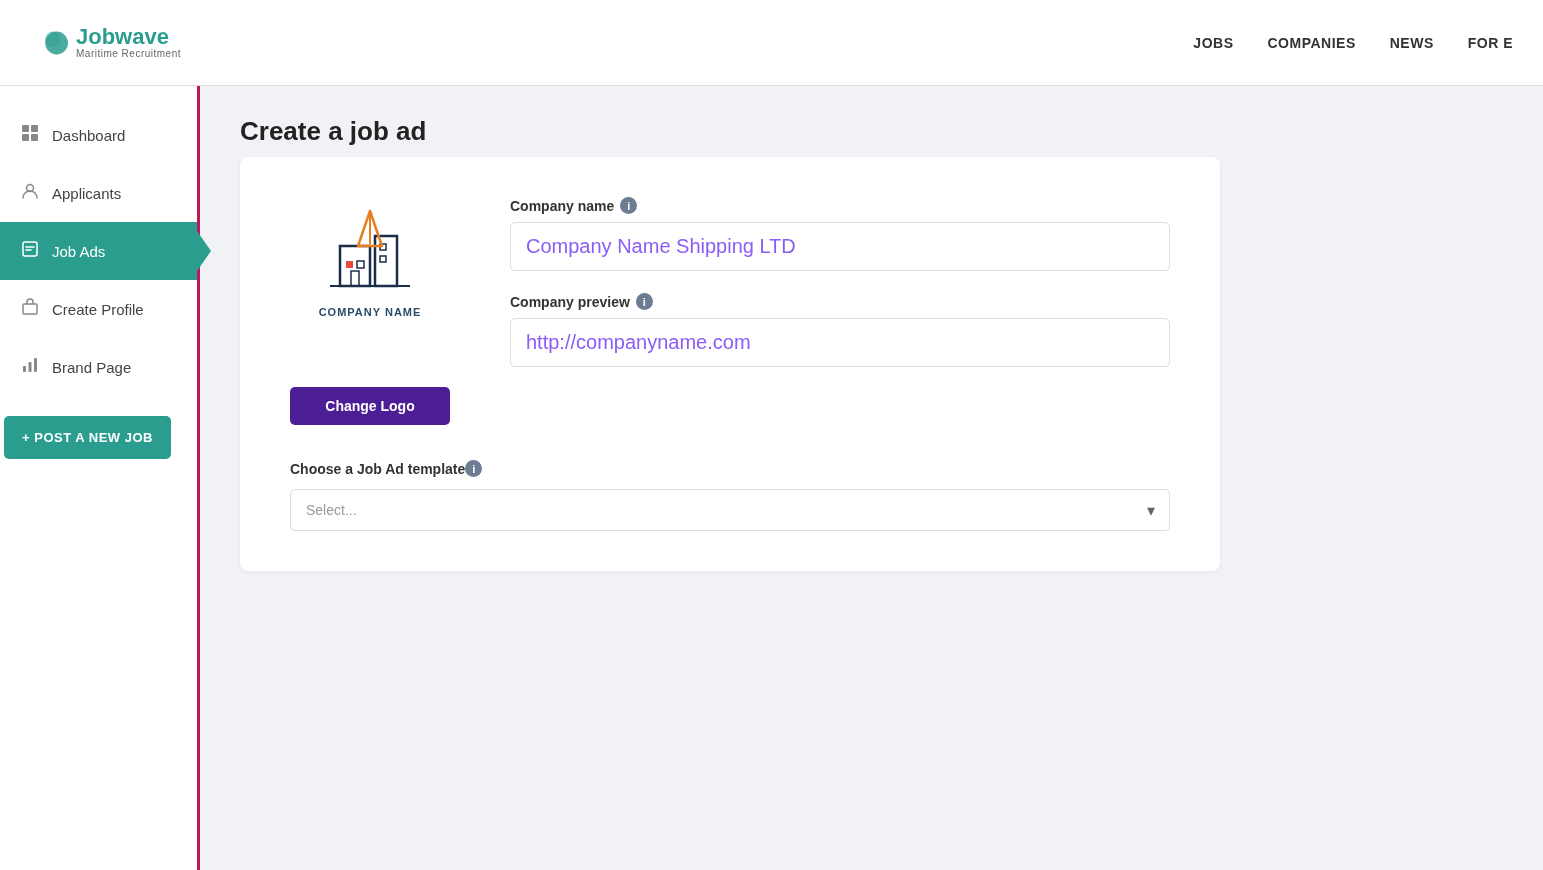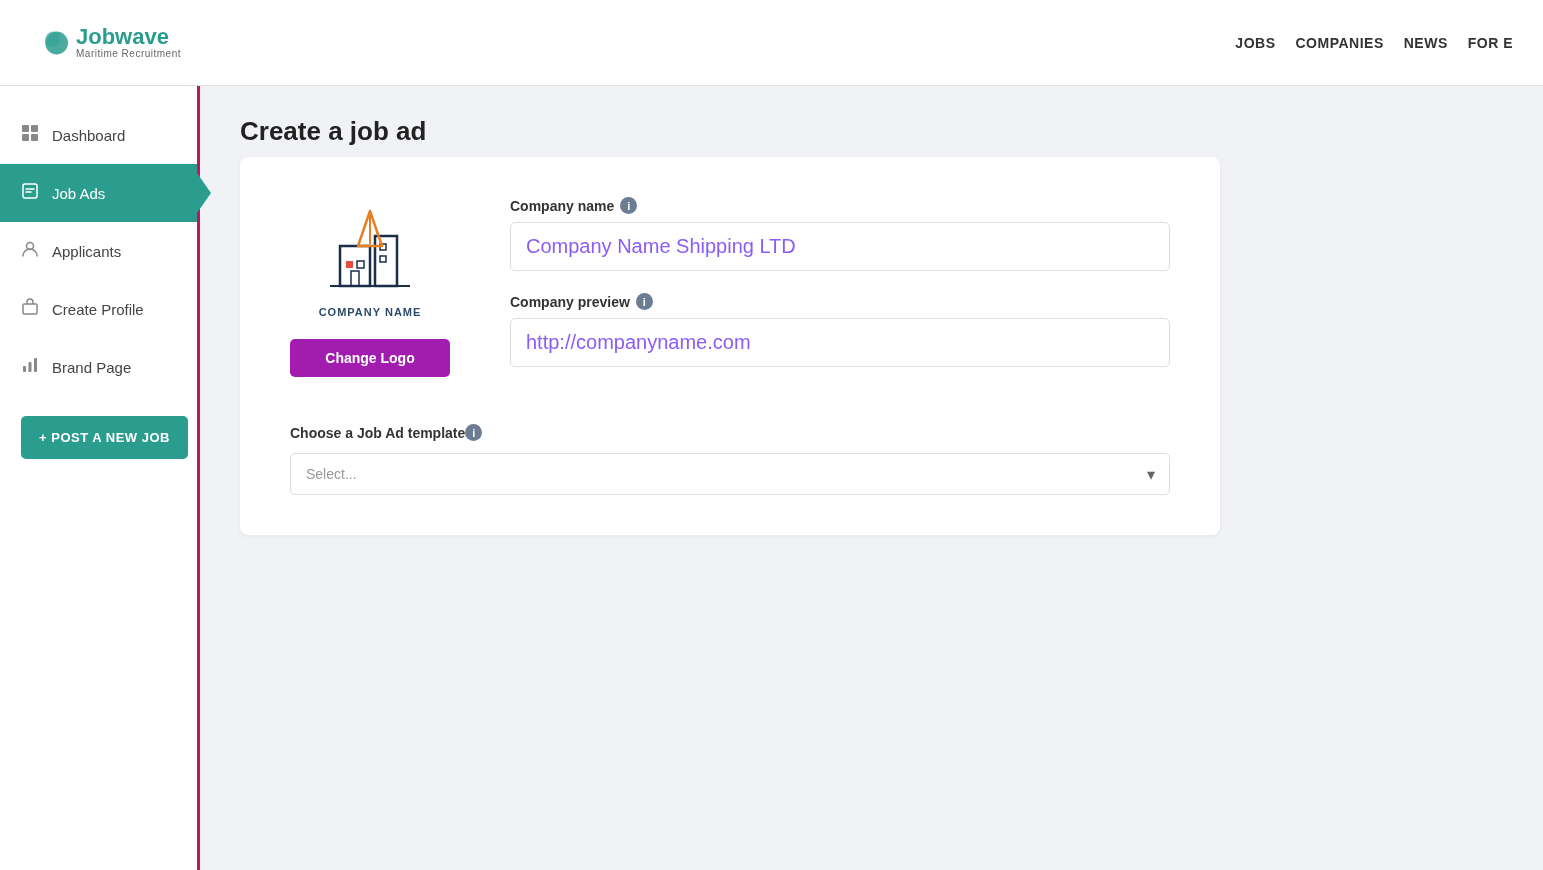--- a/index.html
+++ b/index.html
@@ -38,21 +38,21 @@
       color: #666;
       letter-spacing: 0.5px;
     }
     .logo-icon {
       width: 38px;
       height: 38px;
     }
     .nav-links {
       margin-left: auto;
       display: flex;
-      gap: 20px;
+      gap: 34px;
       align-items: center;
     }
     .nav-link {
       font-size: 14px;
       font-weight: 600;
       color: #333;
       text-decoration: none;
       letter-spacing: 0.5px;
       cursor: pointer;
     }
@@ -98,21 +98,21 @@
       border-left: 14px solid #2a9d8f;
       z-index: 5;
     }
     .sidebar-icon {
       font-size: 16px;
       width: 20px;
       text-align: center;
     }
 
     .post-job-btn {
-      margin: 20px 21px;
+      margin: 20px 4px;
       background: #2a9d8f;
       color: #fff;
       border: none;
       border-radius: 5px;
       padding: 14px 10px;
       font-size: 13px;
       font-weight: 700;
       cursor: pointer;
       width: calc(100% - 30px);
       letter-spacing: 0.5px;
@@ -173,29 +173,30 @@
 
     .company-logo-label {
       font-size: 11px;
       font-weight: 700;
       color: #2a4a6b;
       letter-spacing: 1px;
       margin-top: 5px;
     }
 
     .change-logo-btn {
-      background: #a21caf;
+      background: #4c1d95;
       color: #fff;
       border: none;
       border-radius: 5px;
       padding: 11px 22px;
       font-size: 14px;
       font-weight: 600;
       cursor: pointer;
       width: 100%;
+      margin-top: 48px;
     }
 
     .company-fields {
       flex: 1;
     }
 
     .field-group {
       margin-bottom: 22px;
     }
 
@@ -305,37 +306,37 @@
       <span class="sidebar-icon">
         <svg width="18" height="18" viewBox="0 0 18 18" fill="none">
             <rect x="1" y="1" width="7" height="7" rx="1" fill="#888"></rect>
             <rect x="10" y="1" width="7" height="7" rx="1" fill="#888"></rect>
             <rect x="1" y="10" width="7" height="7" rx="1" fill="#888"></rect>
             <rect x="10" y="10" width="7" height="7" rx="1" fill="#888"></rect>
           </svg>
       </span>
       <span class="sidebar-label">Dashboard</span>
     </div>
+    <div class="sidebar-item">
+      <span class="sidebar-icon">
+        <svg width="18" height="18" viewBox="0 0 18 18" fill="none">
+            <circle cx="9" cy="6" r="3.5" stroke="#888" stroke-width="1.5"></circle>
+            <path d="M2 16c0-3.866 3.134-7 7-7s7 3.134 7 7" stroke="#888" stroke-width="1.5" stroke-linecap="round"></path>
+          </svg>
+      </span>
+      <span class="sidebar-label">Applicants</span>
+    </div>
     <div class="sidebar-item active">
       <span class="sidebar-icon">
         <svg width="18" height="18" viewBox="0 0 18 18" fill="none">
             <rect x="2" y="2" width="14" height="14" rx="2" stroke="#fff" stroke-width="1.5"></rect>
             <path d="M5 7h8M5 10h5" stroke="#fff" stroke-width="1.5" stroke-linecap="round"></path>
           </svg>
       </span>
       <span class="sidebar-label">Job Ads</span>
-    </div>
-    <div class="sidebar-item">
-      <span class="sidebar-icon">
-        <svg width="18" height="18" viewBox="0 0 18 18" fill="none">
-            <circle cx="9" cy="6" r="3.5" stroke="#888" stroke-width="1.5"></circle>
-            <path d="M2 16c0-3.866 3.134-7 7-7s7 3.134 7 7" stroke="#888" stroke-width="1.5" stroke-linecap="round"></path>
-          </svg>
-      </span>
-      <span class="sidebar-label">Applicants</span>
     </div>
     <div class="sidebar-item">
       <span class="sidebar-icon">
         <svg width="18" height="18" viewBox="0 0 18 18" fill="none">
             <rect x="2" y="6" width="14" height="10" rx="1" stroke="#888" stroke-width="1.5"></rect>
             <path d="M6 6V4a3 3 0 016 0v2" stroke="#888" stroke-width="1.5"></path>
           </svg>
       </span>
       <span class="sidebar-label">Create Profile</span>
     </div>

